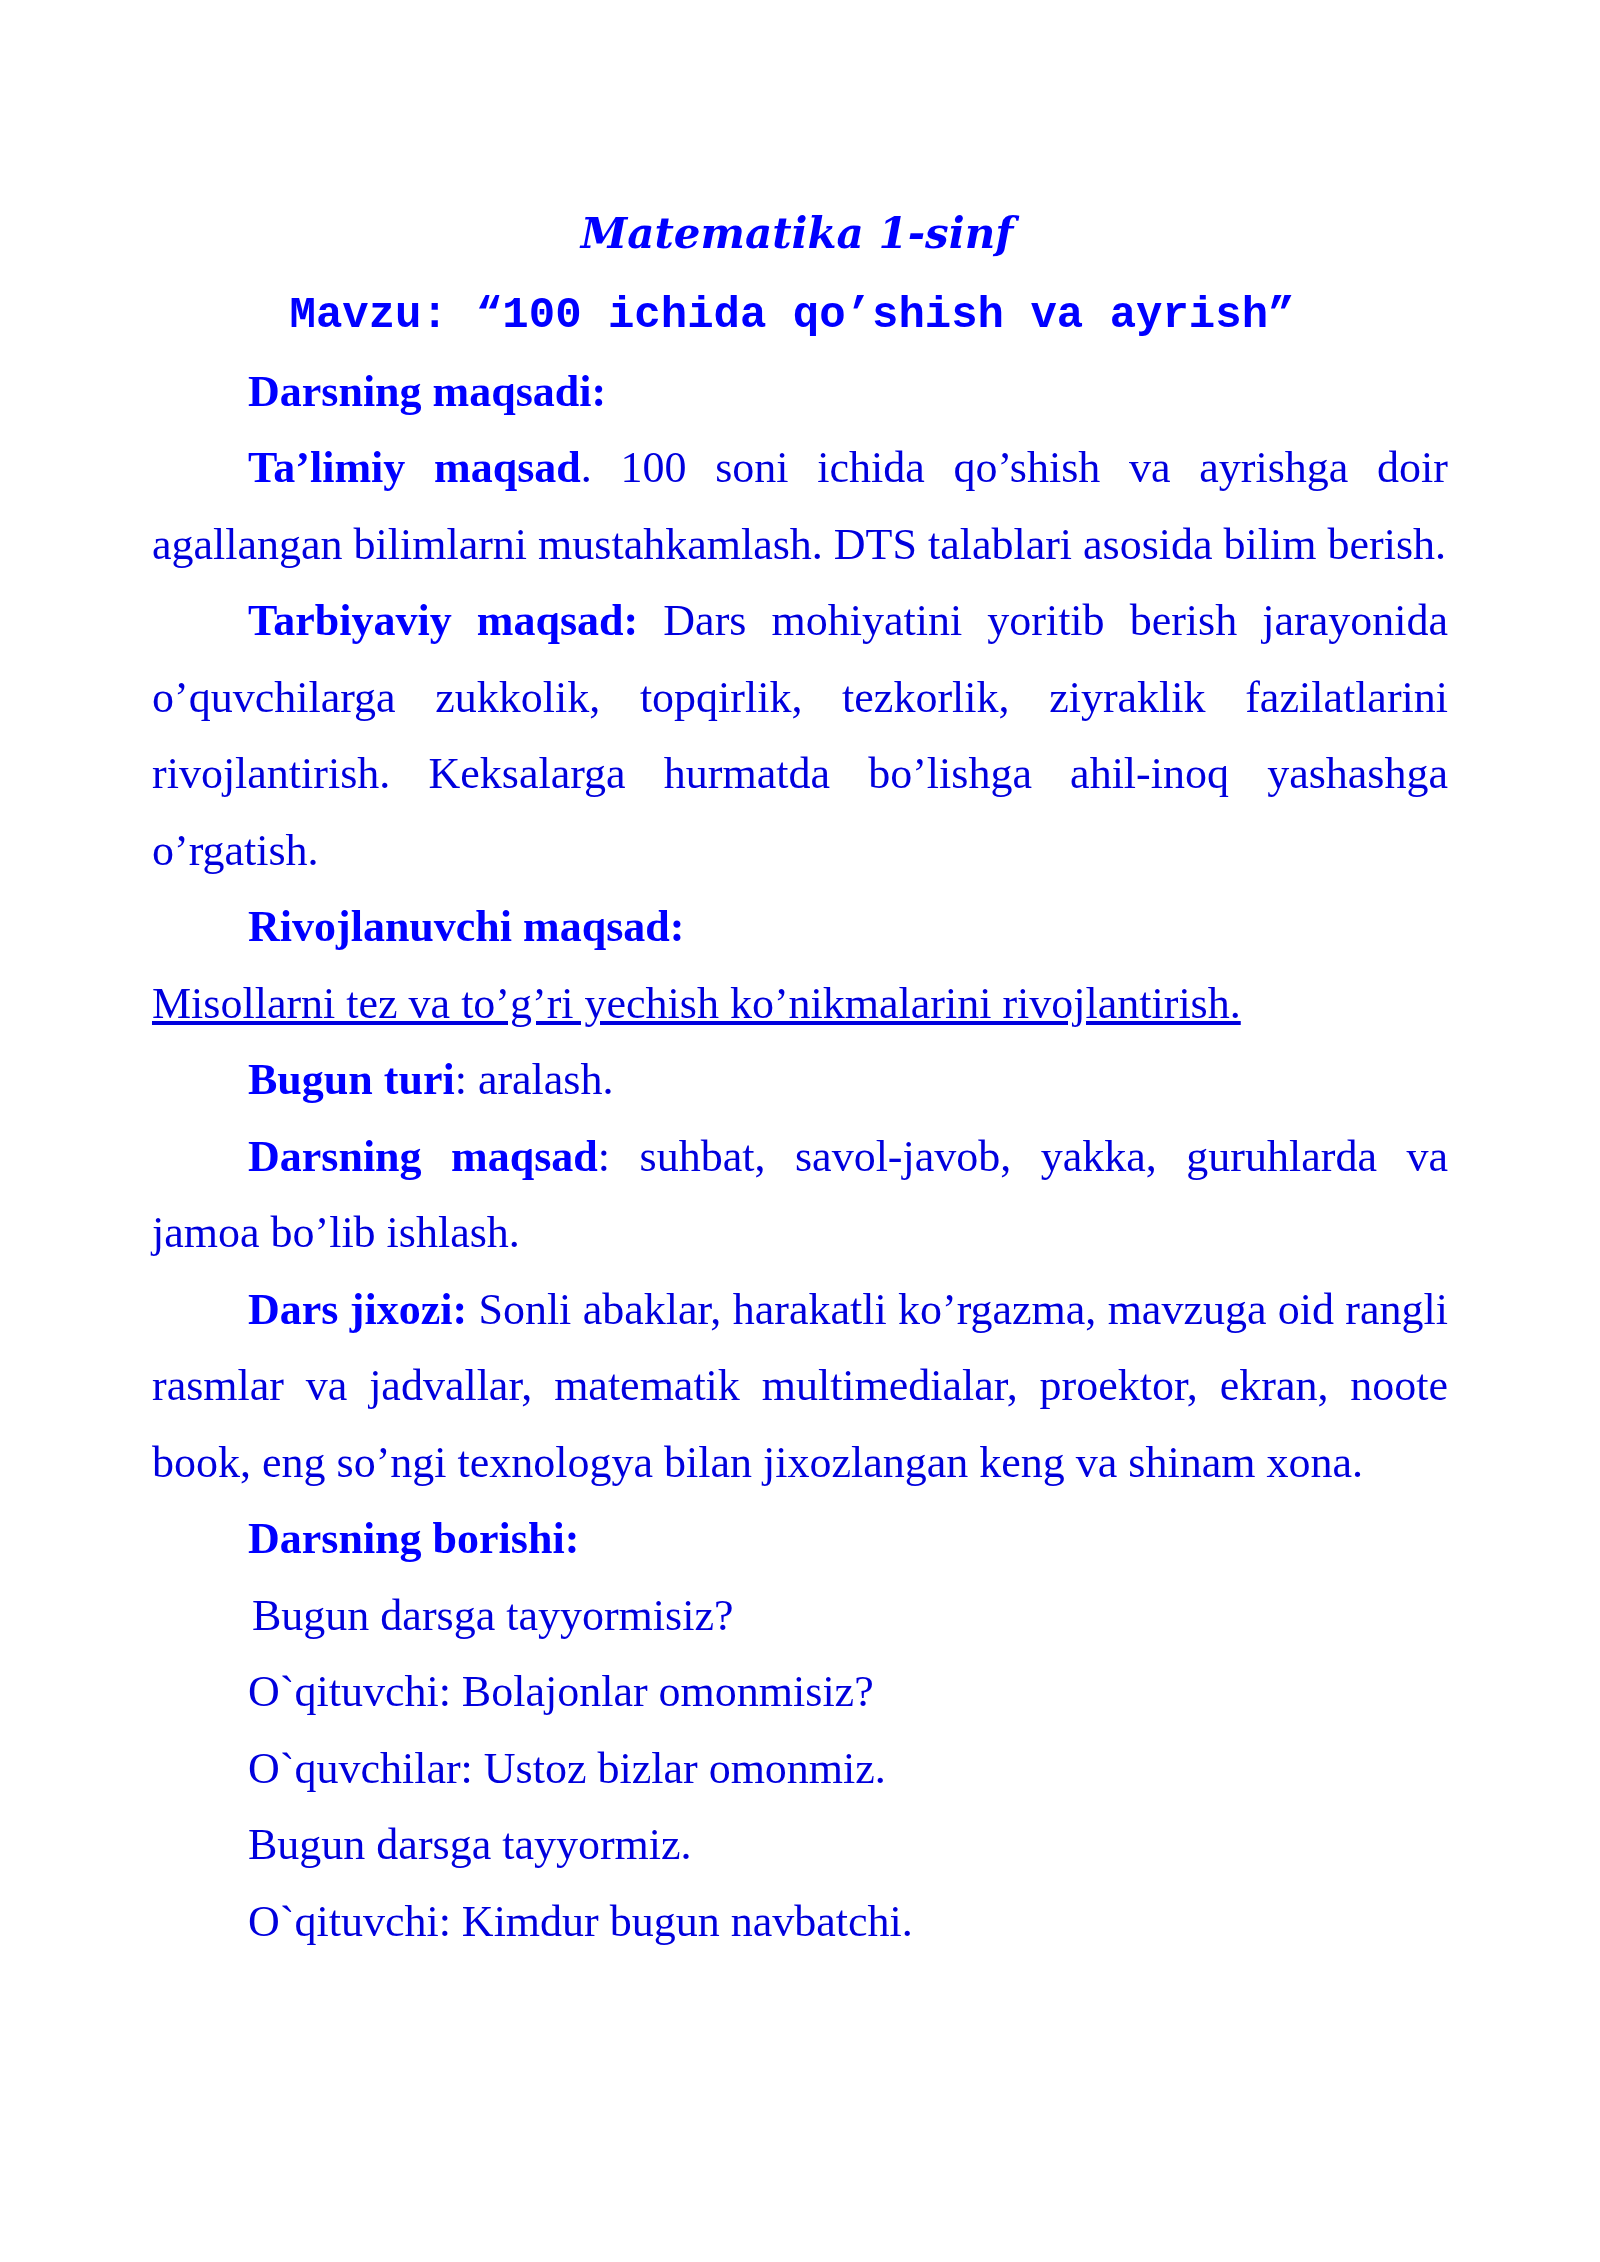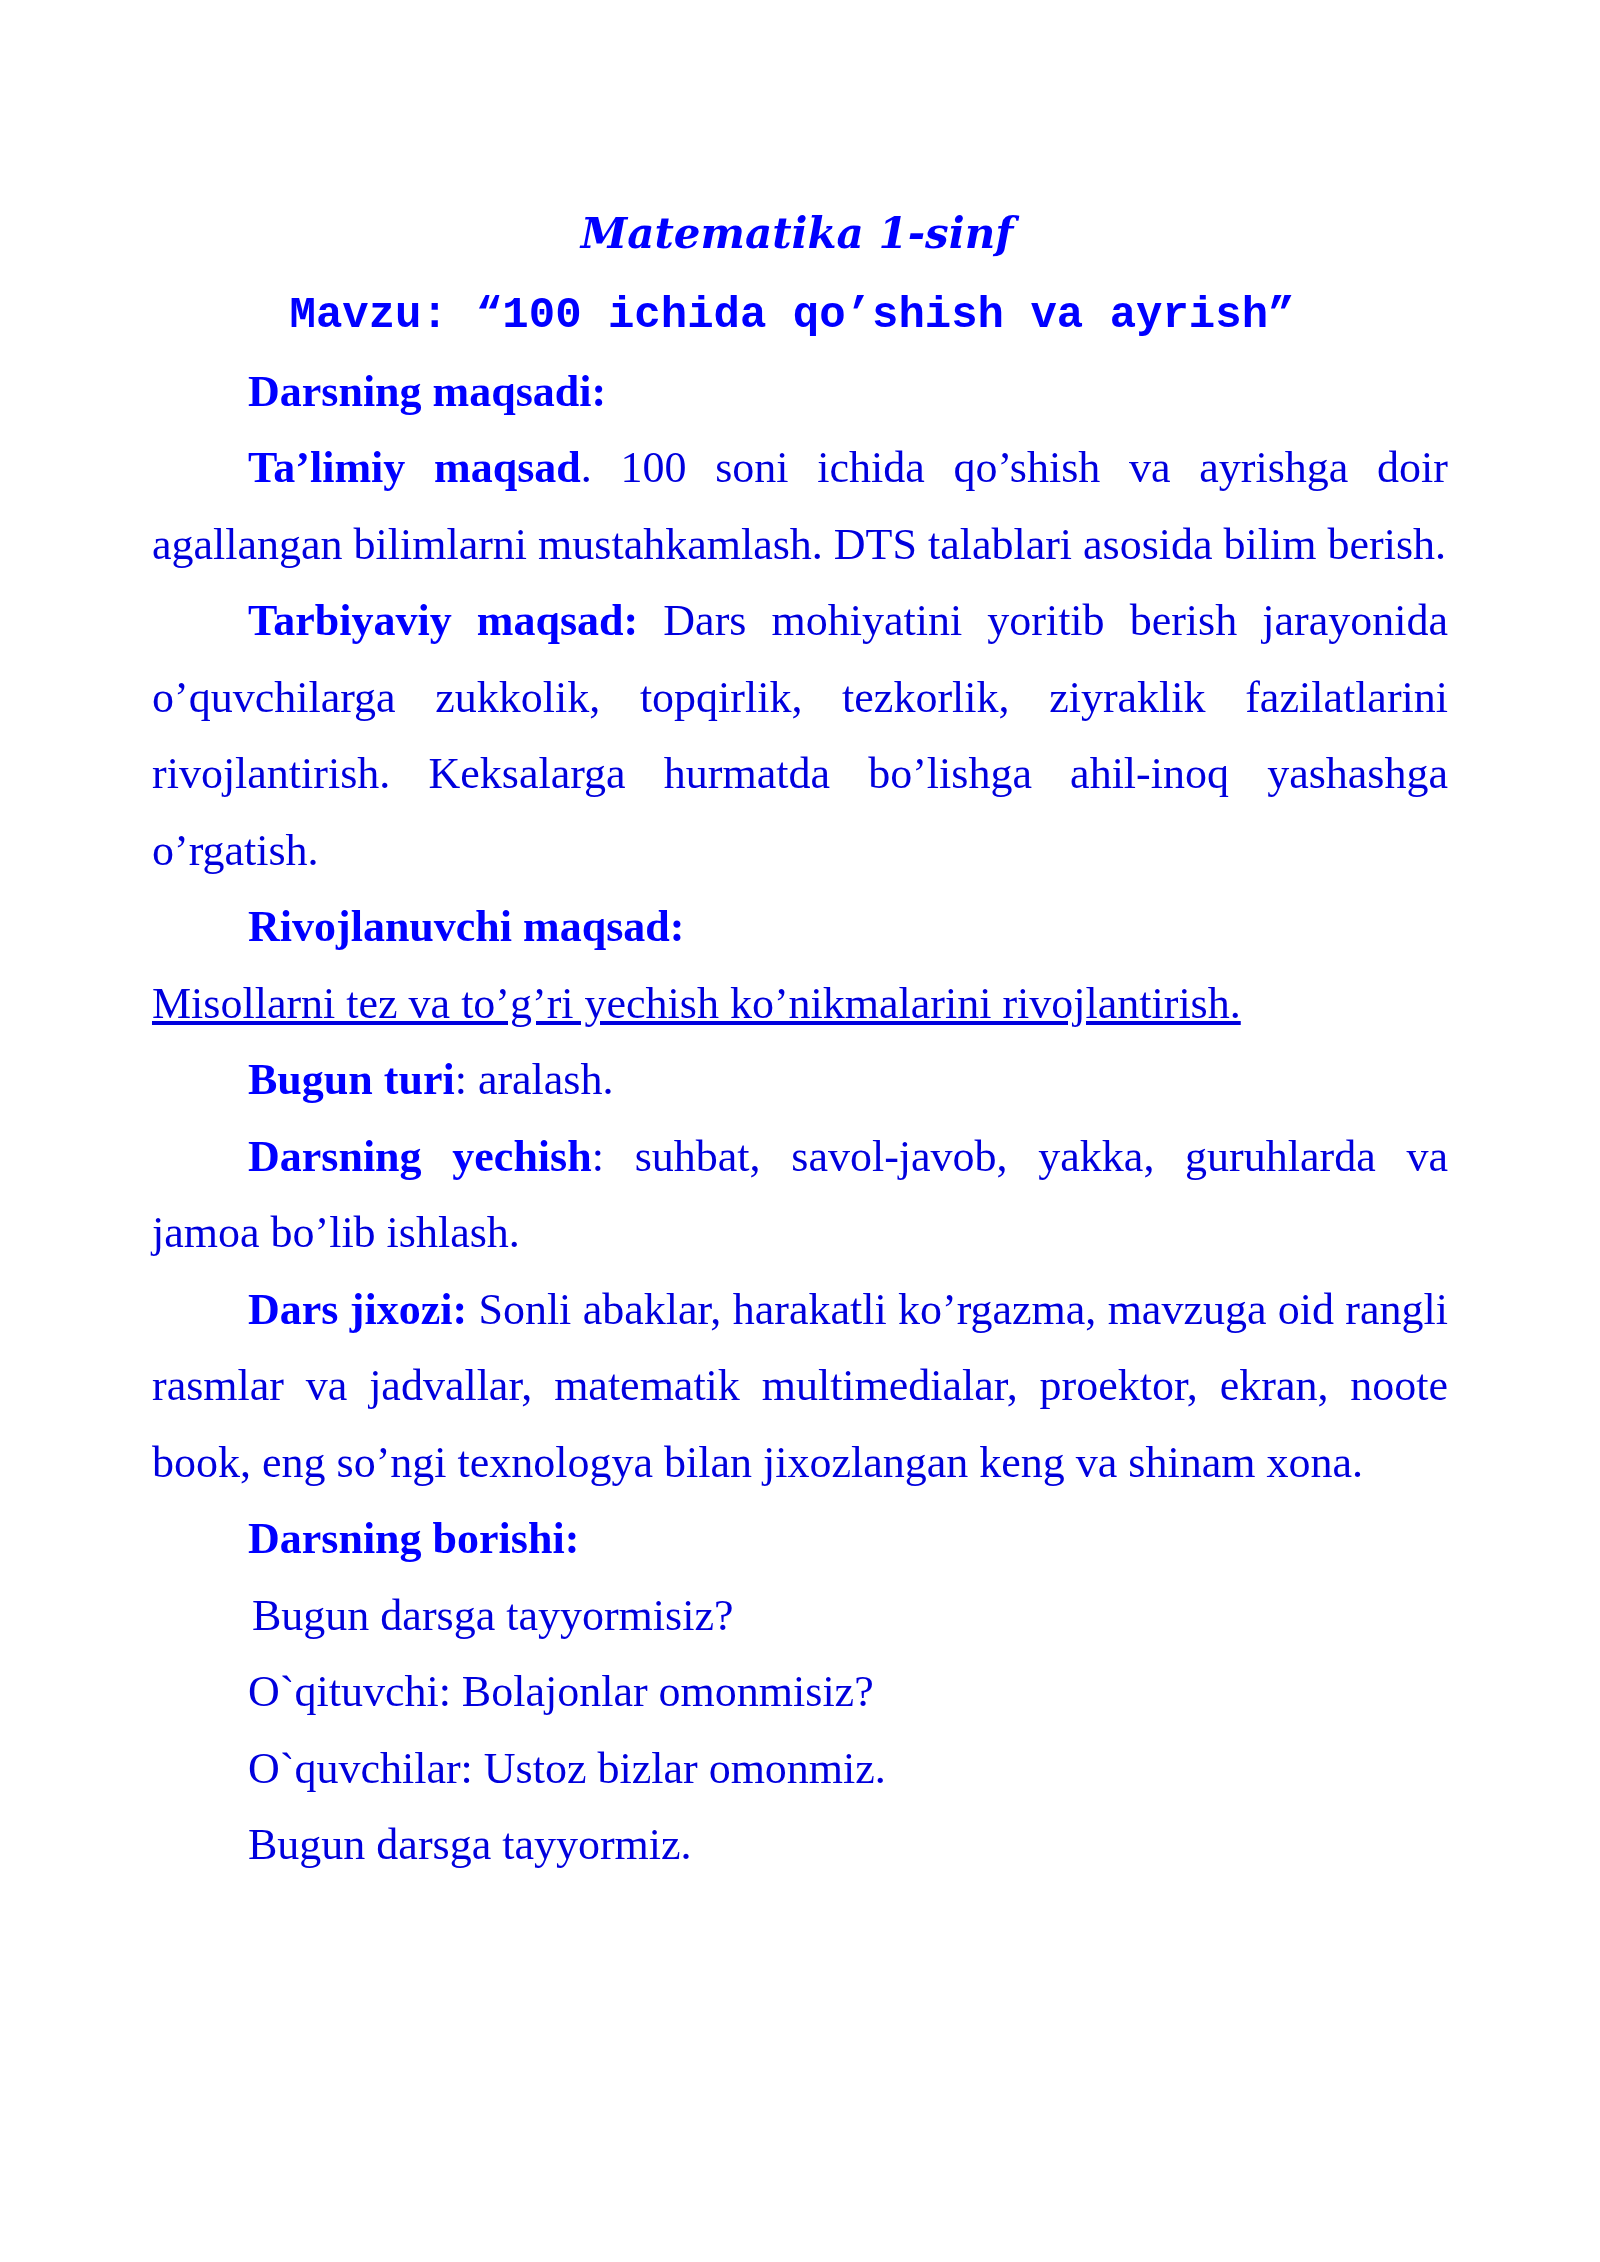--- a/index.html
+++ b/index.html
@@ -64,29 +64,30 @@
   <p class="para">
     <span class="b">Rivojlanuvchi maqsad:</span>
   </p>
   <p class="para noindent">Misollarni tez va to’g’ri yechish ko’nikmalarini rivojlantirish.</p>
 
   <p class="para">
     <span class="b">Bugun turi</span><span>:</span><span> aralash.</span>
   </p>
 
   <p class="para">
-    <span class="b">Darsning yechish</span><span>:</span><span> suhbat, savol-javob, yakka, guruhlarda va jamoa bo’lib ishlash.</span>
+    <span class="b">Darsning maqsad</span><span>:</span><span> suhbat, savol-javob, yakka, guruhlarda va jamoa bo’lib ishlash.</span>
   </p>
 
   <p class="para">
     <span class="b">Dars jixozi:</span><span>  Sonli abaklar, harakatli ko’rgazma, mavzuga oid rangli rasmlar va jadvallar, matematik multimedialar, proektor, ekran, noote book, eng so’ngi texnologya bilan jixozlangan keng va shinam xona.</span>
   </p>
 
   <p class="para">
     <span class="b">Darsning borishi:</span>
   </p>
 
   <p class="line shift">Bugun darsga tayyormisiz?</p>
   <p class="line">O`qituvchi: Bolajonlar omonmisiz?</p>
   <p class="line">O`quvchilar: Ustoz bizlar omonmiz.</p>
   <p class="line">Bugun darsga tayyormiz.</p>
+  <p class="line">O`qituvchi: Kimdur bugun navbatchi.</p>
 
 </div>
 
 </body></html>

